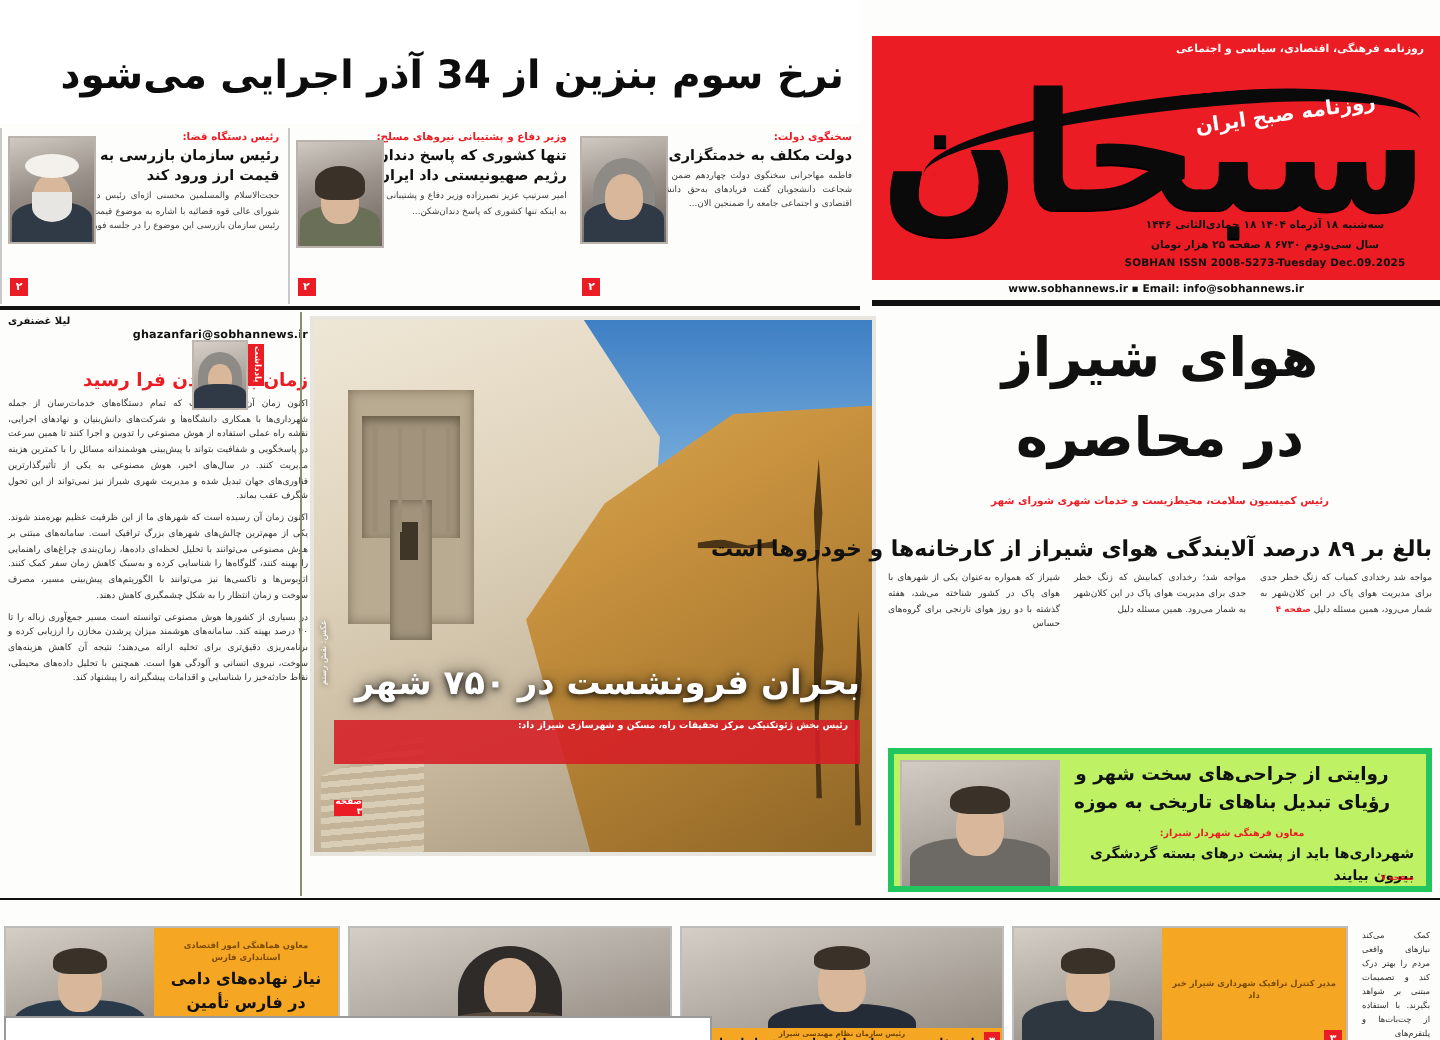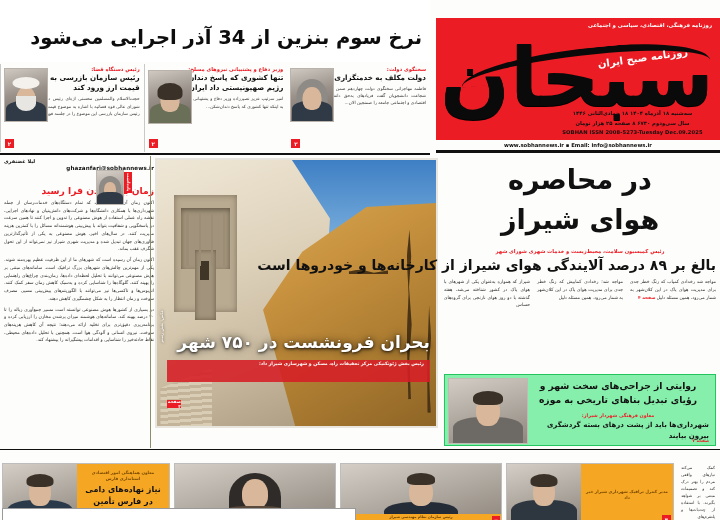--- a/index.html
+++ b/index.html
@@ -282,38 +282,38 @@
   .lead-head{
     font-size:27px;font-weight:bold;color:#111;
     text-align:center;line-height:1.34;direction:rtl;
     margin:4px 0 0 0;
   }
   .lead-kicker{
     font-size:5.2px;color:#ec1c24;font-weight:bold;
     text-align:center;direction:rtl;margin-top:10px;white-space:nowrap;
   }
   .lead-sub{
-    font-size:14px;font-weight:bold;color:#111;
-    text-align:center;direction:rtl;margin-top:3px;white-space:nowrap;
+    font-size:11px;font-weight:bold;color:#111;
+    text-align:center;direction:rtl;margin-top:14px;white-space:nowrap;
   }
   .lead-cols{
     display:flex;flex-direction:row-reverse;gap:7px;margin-top:5px;
     direction:rtl;
   }
   .lead-col{
     flex:1 1 0;font-size:4.5px;line-height:1.7;
     text-align:justify;color:#303030;
   }
   .lead-more{color:#ec1c24;font-weight:bold;font-size:4.4px;}
 
   
   .story2{
     position:absolute;right:4px;top:374px;width:272px;height:72px;
-    border:1px solid #22c55e;box-sizing:border-box;
-    direction:rtl;overflow:hidden;background:#86efac;
+    border:3px solid #22c55e;box-sizing:border-box;
+    direction:rtl;overflow:hidden;background:#bef264;
   }
   .s2-photo{
     position:absolute;left:3px;top:3px;width:78px;height:64px;
     background:linear-gradient(165deg,#d2ccc4,#8f877e);
     border:0.5px solid #c0bab3;overflow:hidden;
   }
   .s2-title{
     position:absolute;right:6px;top:4px;width:182px;
     font-size:9.2px;font-weight:bold;line-height:1.5;text-align:center;color:#111;
   }
@@ -490,22 +490,22 @@
 
     <div class="photo-credit">عکس: نقش رستم</div>
     <div class="photo-head">بحران فرونشست در ۷۵۰ شهر</div>
     <div class="red-band">
       <div class="rb-kicker">رئیس بخش ژئوتکنیکی مرکز تحقیقات راه، مسکن و شهرسازی شیراز داد:</div>
     </div>
     <div class="photo-badge">صفحه ۳</div>
   </div>
 
   <div class="lead">
+    <div class="lead-head">هوای شیراز</div>
     <div class="lead-head">در محاصره</div>
-    <div class="lead-head">هوای شیراز</div>
     <div class="lead-kicker">رئیس کمیسیون سلامت، محیط‌زیست و خدمات شهری شورای شهر</div>
     <div class="lead-sub">بالغ بر ۸۹ درصد آلایندگی هوای شیراز از کارخانه‌ها و خودروها است</div>
     <div class="lead-cols">
       <div class="lead-col">شیراز که همواره به‌عنوان یکی از شهرهای با هوای پاک در کشور شناخته می‌شد، هفته گذشته با دو روز هوای نارنجی برای گروه‌های حساس</div>
       <div class="lead-col">مواجه شد؛ رخدادی کمابیش که زنگ خطر جدی برای مدیریت هوای پاک در این کلان‌شهر به شمار می‌رود. همین مسئله دلیل</div>
       <div class="lead-col">
         <span>مواجه شد رخدادی کمیاب که زنگ خطر جدی برای مدیریت هوای پاک در این کلان‌شهر به شمار می‌رود، همین مسئله دلیل</span>
         <span class="lead-more">صفحه ۴</span>
       </div>
     </div>

